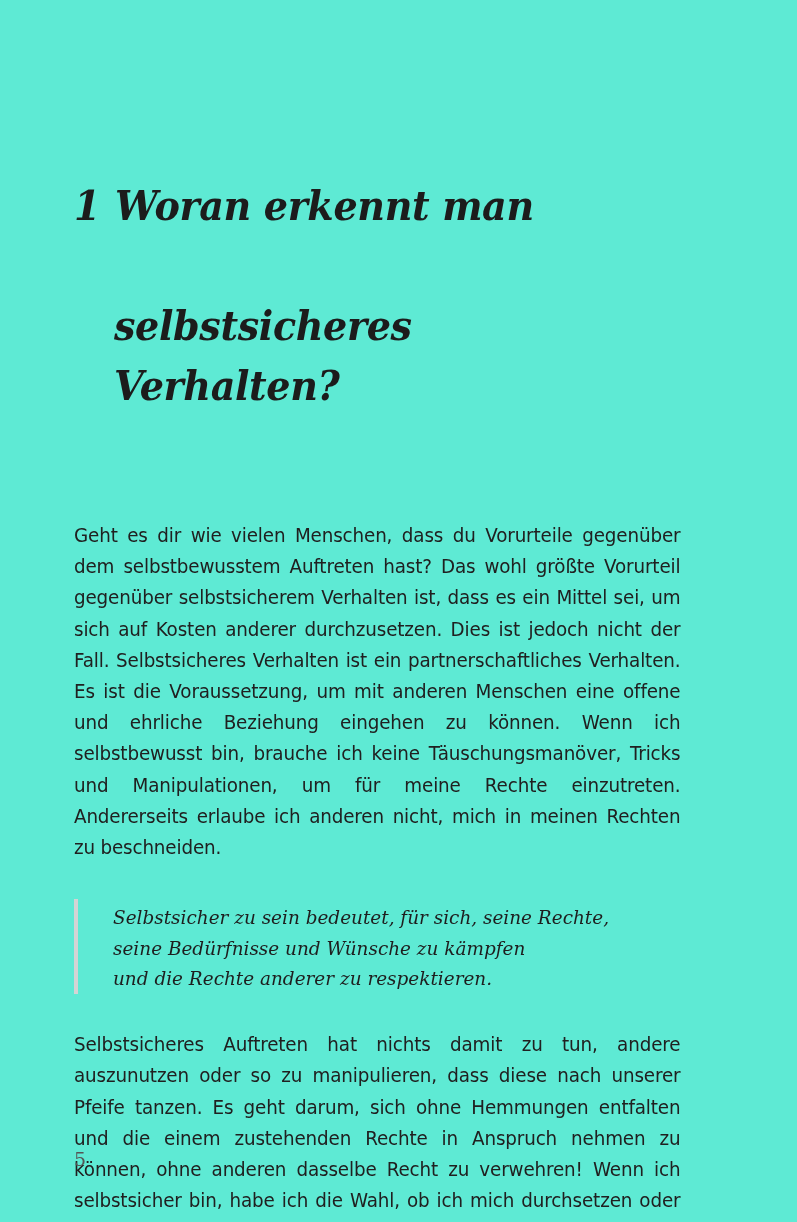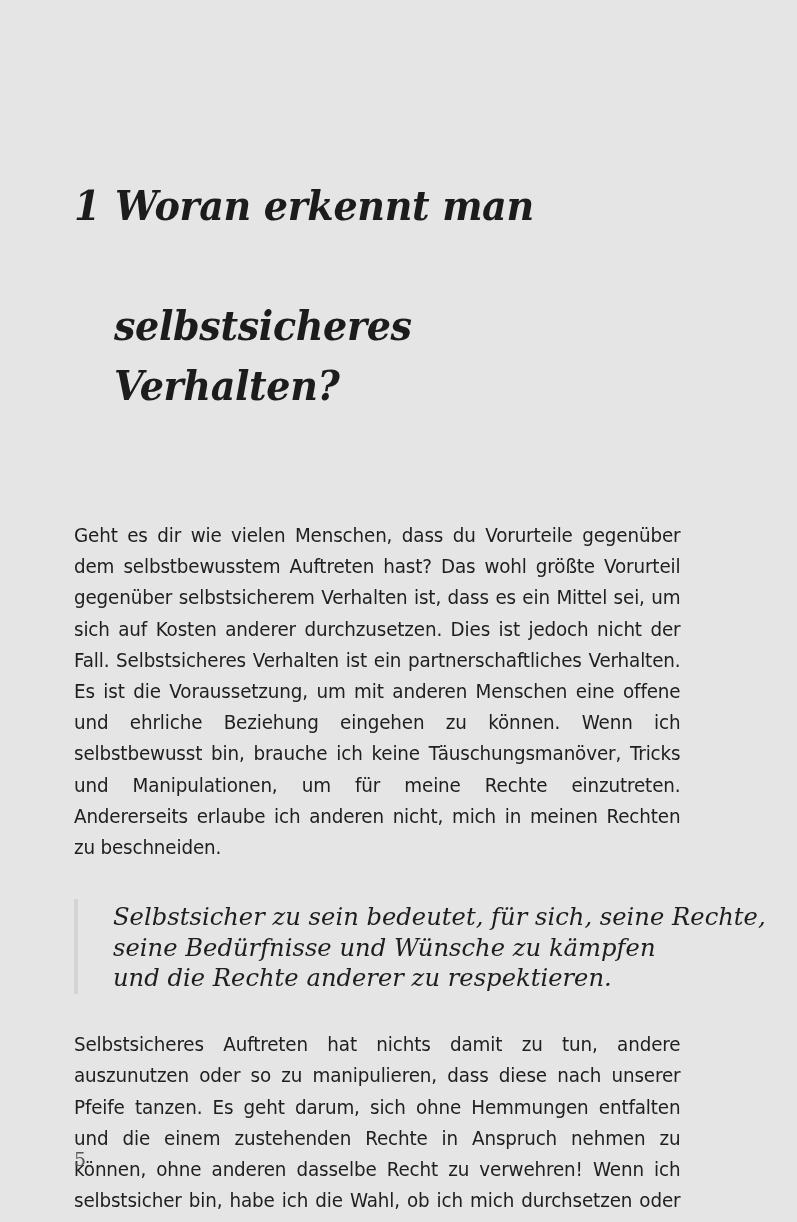--- a/index.html
+++ b/index.html
@@ -12,21 +12,21 @@
     height: 1222px;
     position: relative;
     overflow: hidden;
     font-family: "Liberation Sans", sans-serif;
     -webkit-font-smoothing: antialiased;
   }
 
   .page {
     position: absolute;
     inset: 0;
-    background: #e5e5e5;
+    background: #5eead4;
   }
 
   .content {
     position: absolute;
     left: 74px;
     top: 0;
     width: 607px;
   }
 
   
@@ -84,21 +84,21 @@
     line-height: 41px;
   }
   .pullquote-1 .quote-line {
     transform: scaleX(0.96);
     transform-origin: left center;
   }
 
   .pullquote-2 {
     margin-top: 36px;
     height: 92px;
-    font-size: 25px;
+    font-size: 19px;
     line-height: 30.5px;
     padding-top: 3px;
   }
   .pullquote-2 .quote-line {
     transform: scaleX(0.97);
     transform-origin: left center;
   }
 
   
   .body-par {

